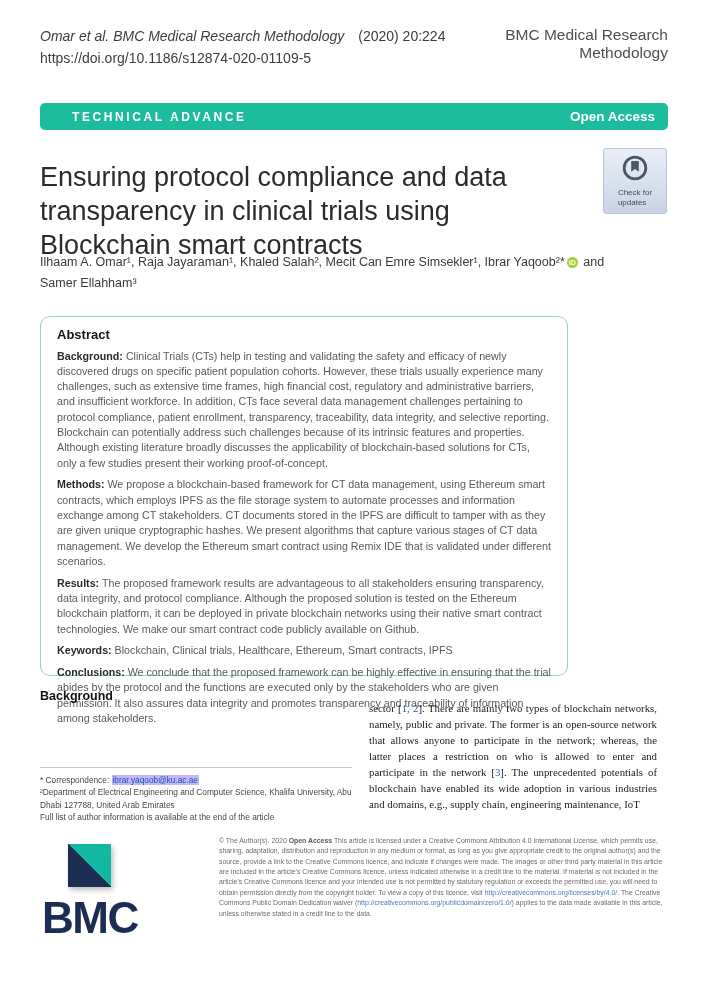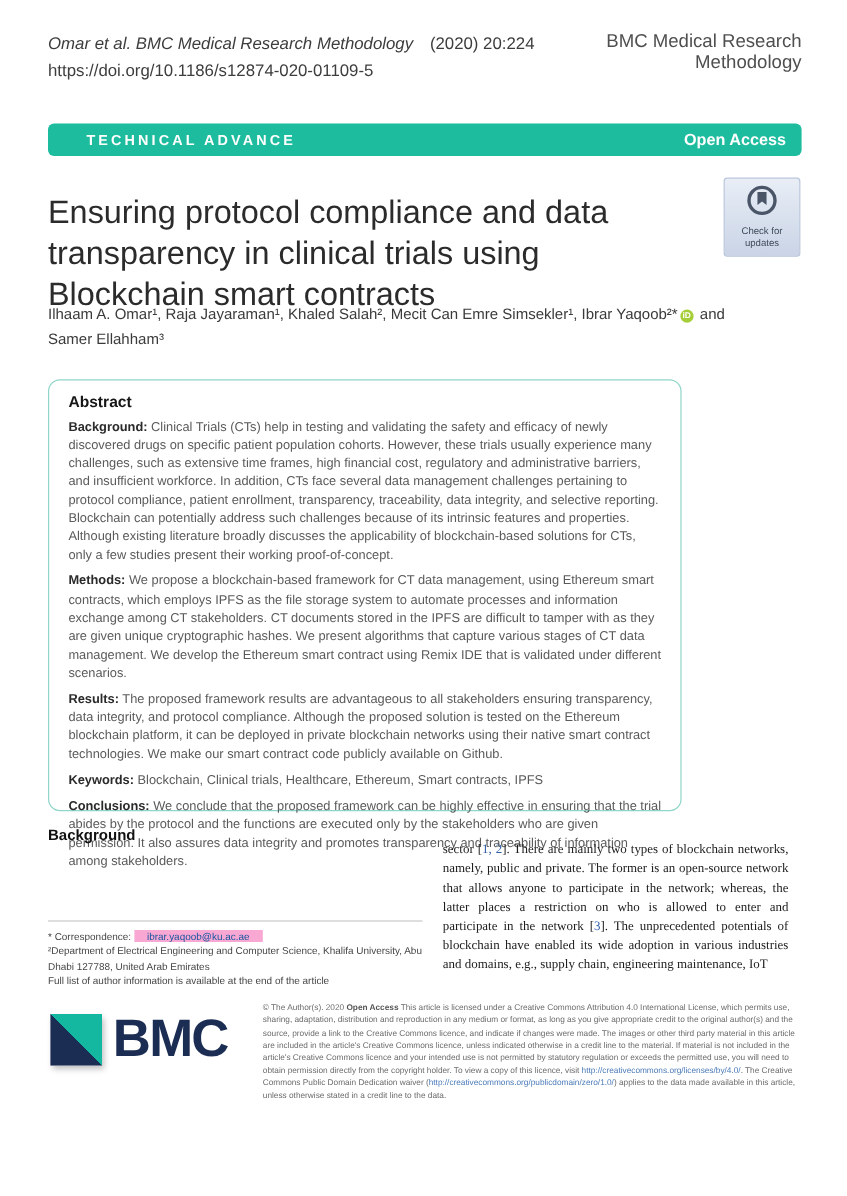--- a/index.html
+++ b/index.html
@@ -23,21 +23,21 @@
   .banner .oa { color:#fff; font-weight:bold; font-size:13.5px; }
 
   
   .title { position:absolute; top:142px; left:40px; width:515px; font-size:27px; line-height:1.26;
     color:#2b2b2b; font-weight:400; }
 
   
   .badge { position:absolute; top:148px; left:603px; width:64px; height:66px;
     background:linear-gradient(#e9eef6,#c9d4e6); border:1px solid #b7c4da; border-radius:3px;
     display:flex; flex-direction:column; align-items:center; justify-content:center; gap:3px; cursor:pointer; }
-  .badge-text { font-size:8px; color:#3f4a5a; text-align:center; line-height:1.25; }
+  .badge-text { font-size:8px; color:#3f4a5a; line-height:1.25; }
 
   
   .authors { position:absolute; top:252px; left:40px; width:620px; font-size:12.5px; color:#3a3a3a; line-height:1.65; }
   .orcid { display:inline-block; width:11px; height:11px; border-radius:50%; background:#a6ce39;
     color:#fff; font-size:7px; font-weight:bold; text-align:center; line-height:11px; vertical-align:1px; margin:0 2px; }
 
   
   .abstract { position:absolute; top:316px; left:40px; width:528px; height:360px;
     border:1.5px solid #8fd6c9; border-radius:10px; padding:10px 16px 10px 16px; background:#fff; }
   .abstract h2 { font-size:13px; margin:0 0 2px 0; color:#161616; font-weight:bold; }
@@ -49,24 +49,24 @@
   .col-right { position:absolute; top:689px; left:357px; width:312px; }
   .sec-head { font-size:12.5px; font-weight:bold; color:#111; margin:0 0 5px 0; }
   .serif { font-family:"Liberation Serif", serif; font-size:10.8px; line-height:1.48; color:#1c1c1c;
     text-align:justify; margin:12px; }
   .ref { color:#2f5fa5; cursor:pointer; }
 
   
   .footnote { position:absolute; top:767px; left:40px; width:312px; }
   .fn-rule { border-top:1px solid #c9c9c9; margin-bottom:6px; }
   .fn { font-size:8.3px; color:#474747; line-height:1.5; }
-  .email { color:#1a56a0; background:#f9a8d4; padding:0 11px; cursor:pointer; }
+  .email { color:#1a56a0; background:#c4b5fd; padding:0 1px; cursor:pointer; }
 
   
-  .footer-logo { position:absolute; top:844px; left:42px; display:flex; align-items:center; gap:9px; }
+  .footer-logo { position:absolute; top:844px; left:42px; display:flex; align-items:center; gap:9px;flex-direction:column; }
   .logo-sq { width:43px; height:43px; background:linear-gradient(to bottom left, #14b8a0 49.6%, #1b2d53 50%);
     box-shadow:2px 3px 5px rgba(0,0,0,0.25); }
   .logo-text { font-size:44px; font-weight:bold; color:#1b2d53; letter-spacing:-1.5px; line-height:1; }
 
   .copyright { position:absolute; top:836px; left:219px; width:452px; font-size:6.9px; line-height:1.5;
     color:#6b6b6b; }
   .copyright b { color:#555; }
   .link { color:#4a7ab8; cursor:pointer; }
 </style>
 </head>

